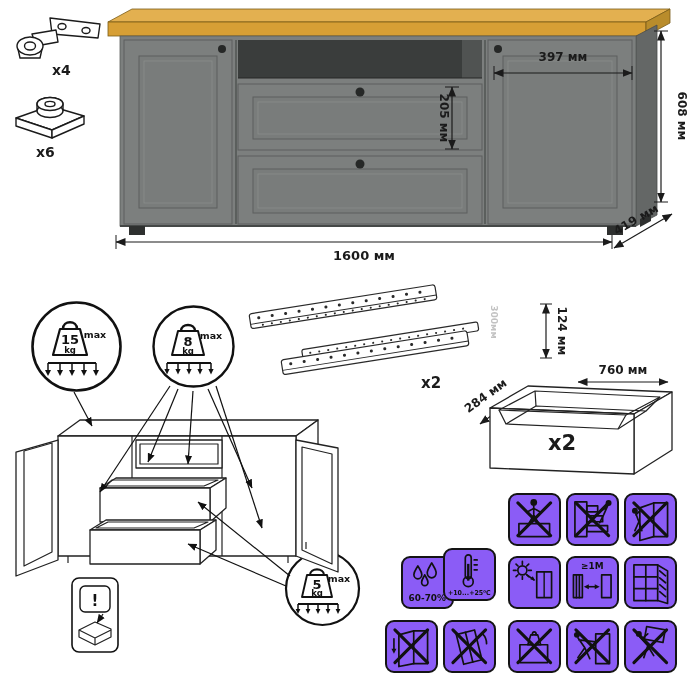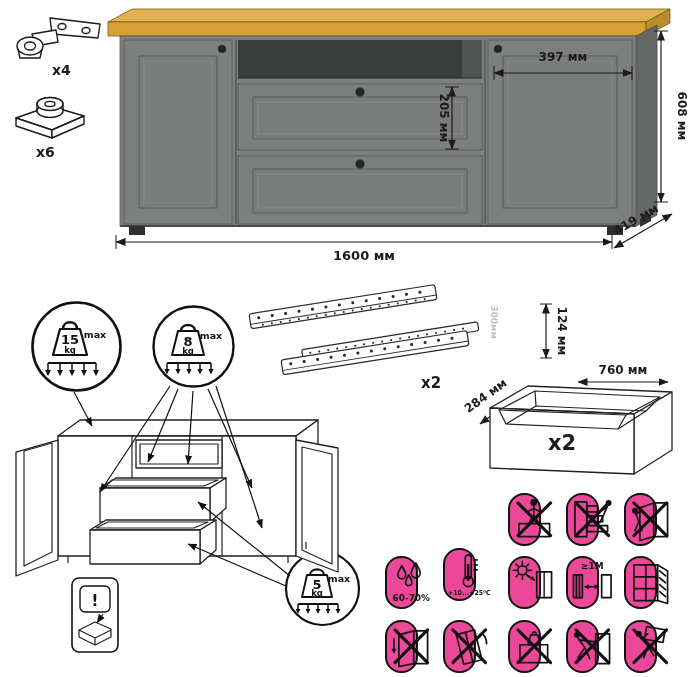--- a/index.html
+++ b/index.html
@@ -27,21 +27,21 @@
   .exc{font:bold 15px "DejaVu Sans",sans-serif;fill:#111;text-anchor:middle}
   
   .rail rect{fill:#fff;stroke:#2a2a2a;stroke-width:1.2}
   .rail .edge{stroke:#2a2a2a;stroke-width:1;fill:none}
   .holes{stroke:#2a2a2a;stroke-width:3;stroke-linecap:round;stroke-dasharray:0.1 13.5;fill:none}
   .holes2{stroke:#2a2a2a;stroke-width:2;stroke-linecap:round;stroke-dasharray:0.1 9;fill:none}
   .qty15{font:bold 15px "DejaVu Sans",sans-serif;fill:#1b1b1b}
   .qty21{font:bold 21px "DejaVu Sans",sans-serif;fill:#1b1b1b;text-anchor:middle}
   .faint{font:bold 9px "DejaVu Sans",sans-serif;fill:#c2c2c2;text-anchor:middle}
   
-  .tile{position:absolute;width:33px;height:53px;border:2.2px solid #141414;border-radius:16px;background:#ec4899}
+  .tile{position:absolute;width:53px;height:53px;border:2.2px solid #141414;border-radius:9px;background:#8b5cf6}
   .tile svg{position:absolute;left:0;top:0;width:48.5px;height:48.5px;overflow:visible}
   .pic{fill:none;stroke:#111;stroke-width:1.7;stroke-linecap:round;stroke-linejoin:round}
   .head{fill:#111;stroke:none}
   .xmark{stroke:#111;stroke-width:3.1;stroke-linecap:round;fill:none}
   .tile-txt{font:bold 9px "DejaVu Sans",sans-serif;fill:#111;text-anchor:middle}
   .tile-txt-sm{font:bold 6.8px "DejaVu Sans",sans-serif;fill:#111;text-anchor:middle}
   .fillx{fill:#111;stroke:none}
 </style>
 </head>
 <body>
@@ -335,21 +335,21 @@
 <div class="tile" style="left:624px;top:493px">
   <svg viewBox="0 0 49 49">
     <rect class="pic" x="28" y="8" width="14" height="34"></rect>
     <path class="pic" d="M28,8 L14,13 L14,46 L28,42"></path>
     <circle class="head" cx="9" cy="16" r="3"></circle>
     <path class="pic" d="M10,19 L13,27 M13,27 L9,36 M13,27 L16,36 M10,20 L14,16"></path>
     <path class="xmark" d="M8,8 L41,41 M41,8 L8,41"></path>
   </svg>
 </div>
 
-<div class="tile" style="left:385px;top:556px">
+<div class="tile" style="left:401px;top:556px">
   <svg viewBox="0 0 49 49">
     <path class="pic" d="M15,8 C12.8,12 11,14 11,16.6 a4,4.4 0 0 0 8,0 C19,14 17.2,12 15,8 Z"></path>
     <path class="pic" d="M29,5 C26.5,9.6 24.5,12 24.5,15 a4.5,5 0 0 0 9,0 C33.5,12 31.5,9.6 29,5 Z"></path>
     <path class="pic" d="M22,17 C20.2,20.4 18.8,22.2 18.8,24.4 a3.2,3.6 0 0 0 6.4,0 C25.2,22.2 23.8,20.4 22,17 Z"></path>
     <text class="tile-txt" x="24.5" y="43">60-70%</text>
   </svg>
 </div>
 <div class="tile" style="left:443px;top:548px">
   <svg viewBox="0 0 49 49">
     <rect class="pic" x="20.5" y="5" width="6" height="24" rx="3"></rect>

